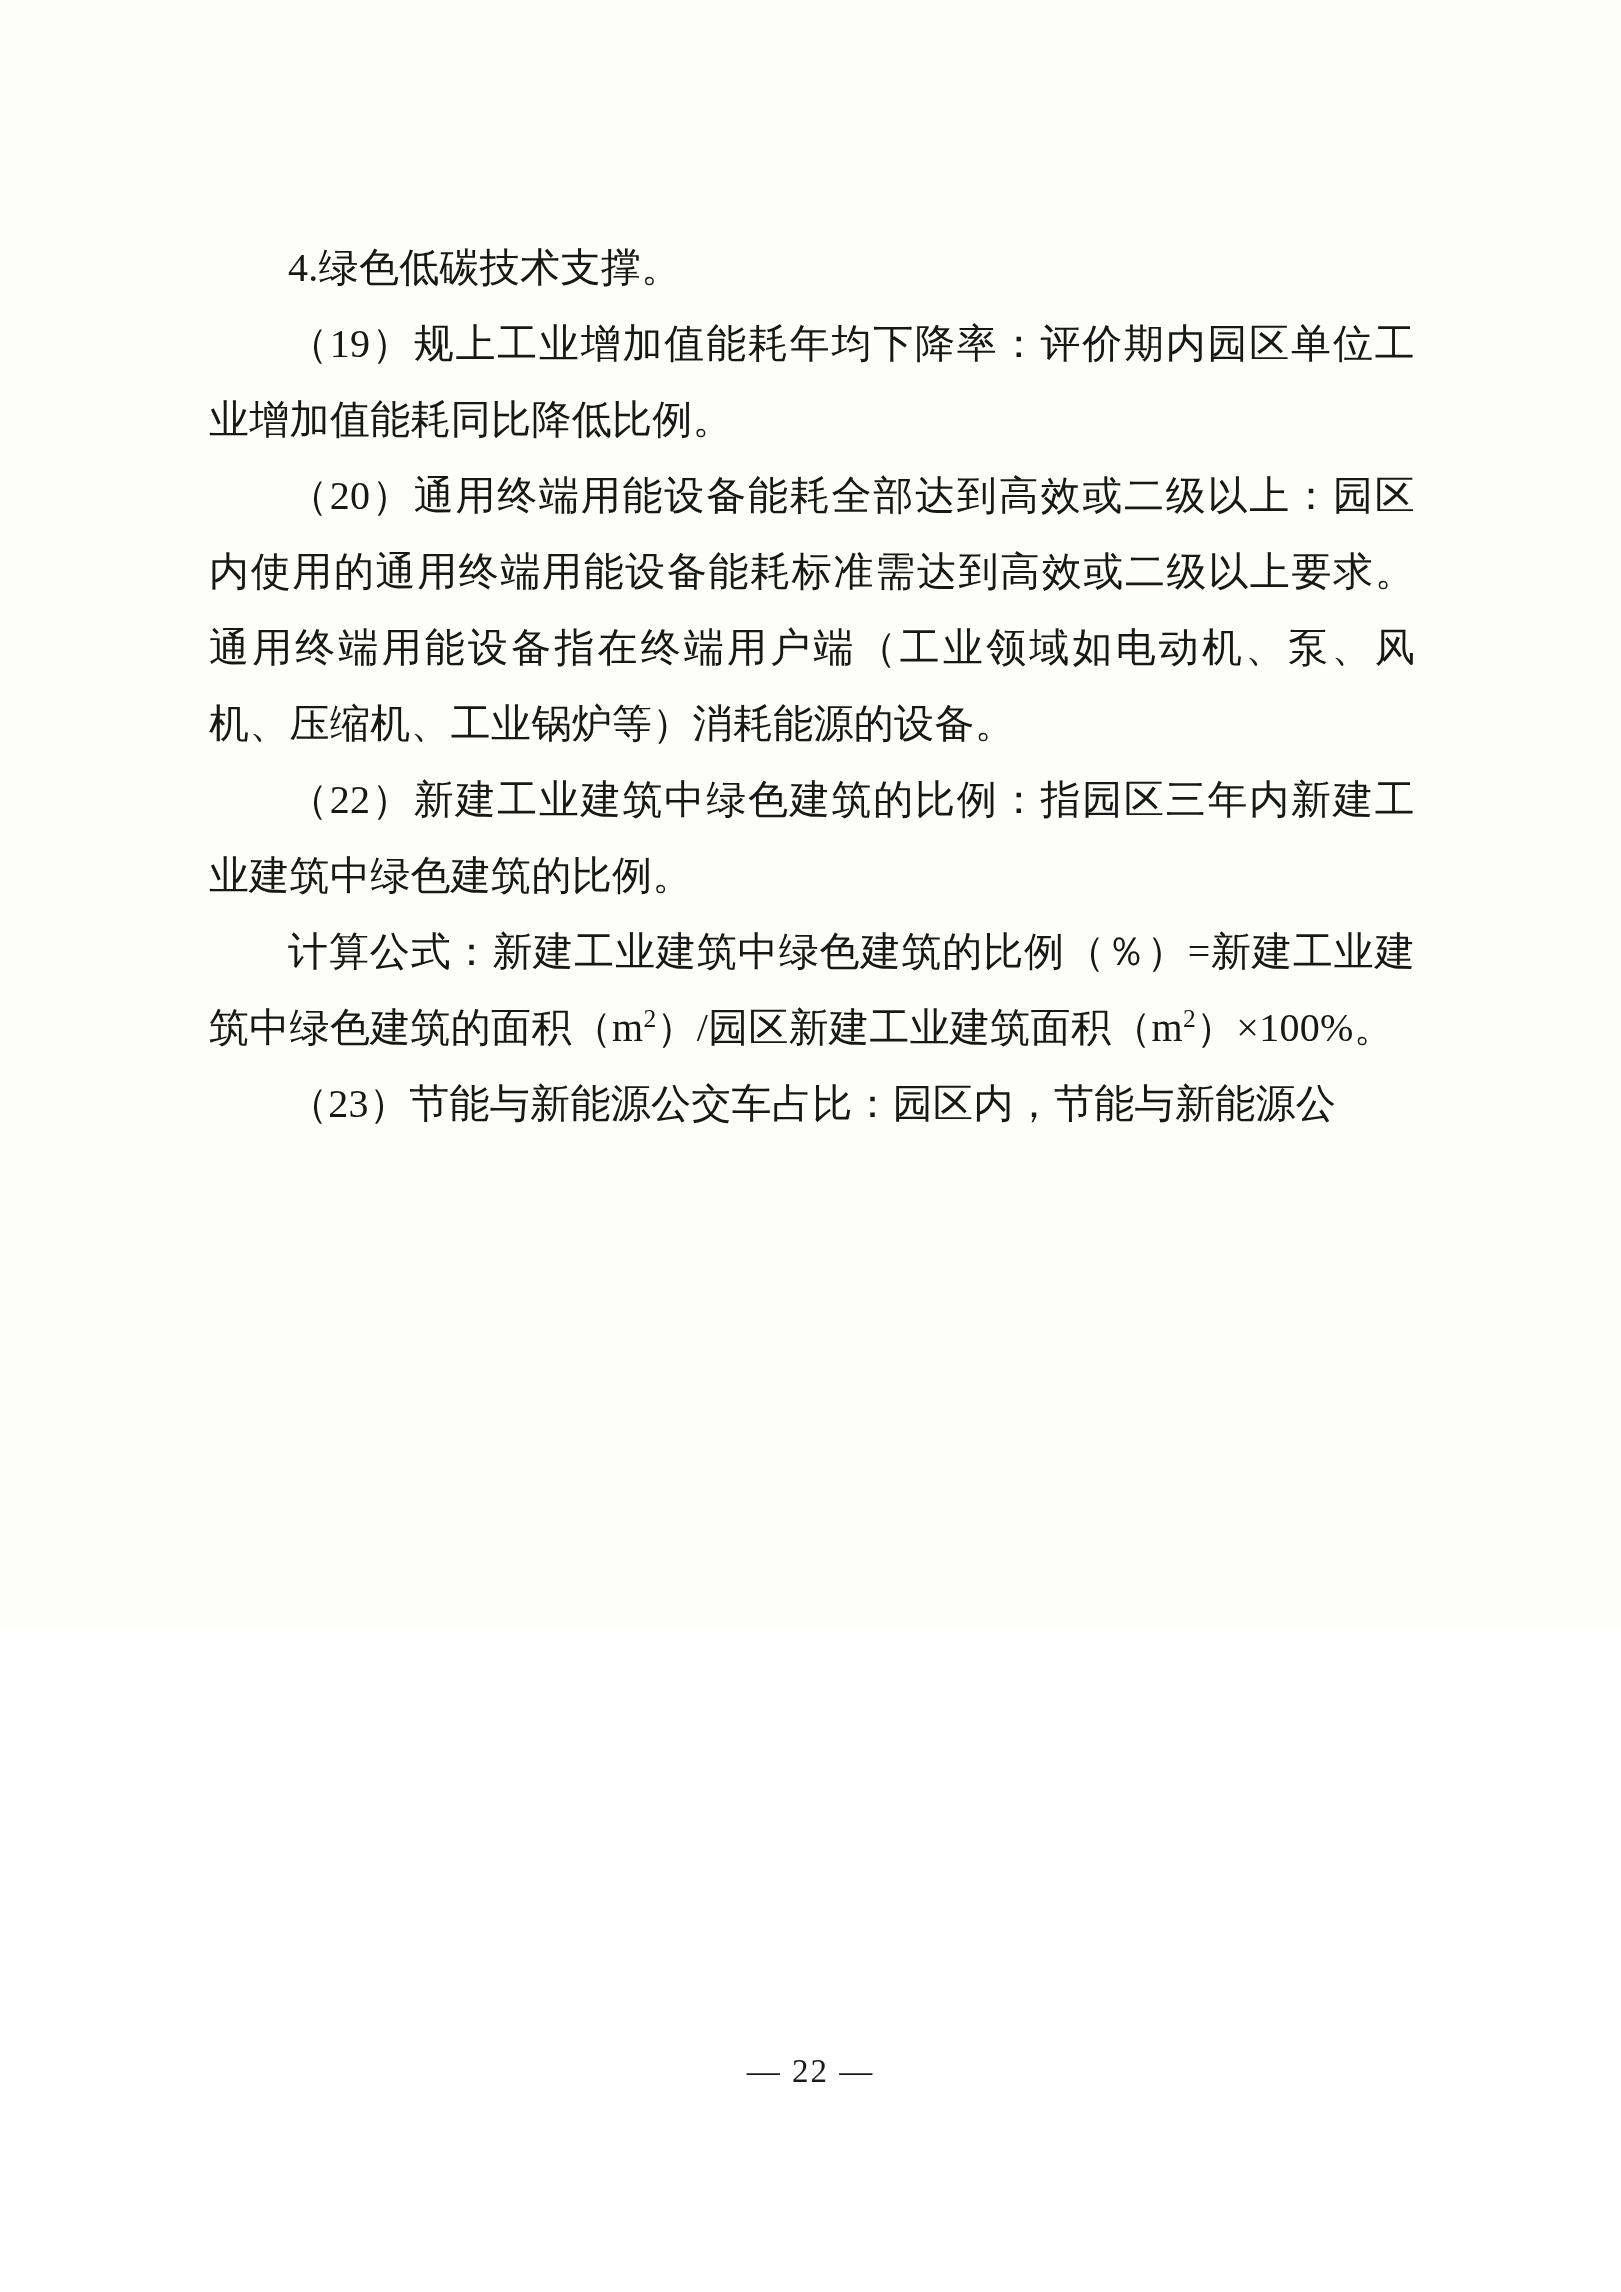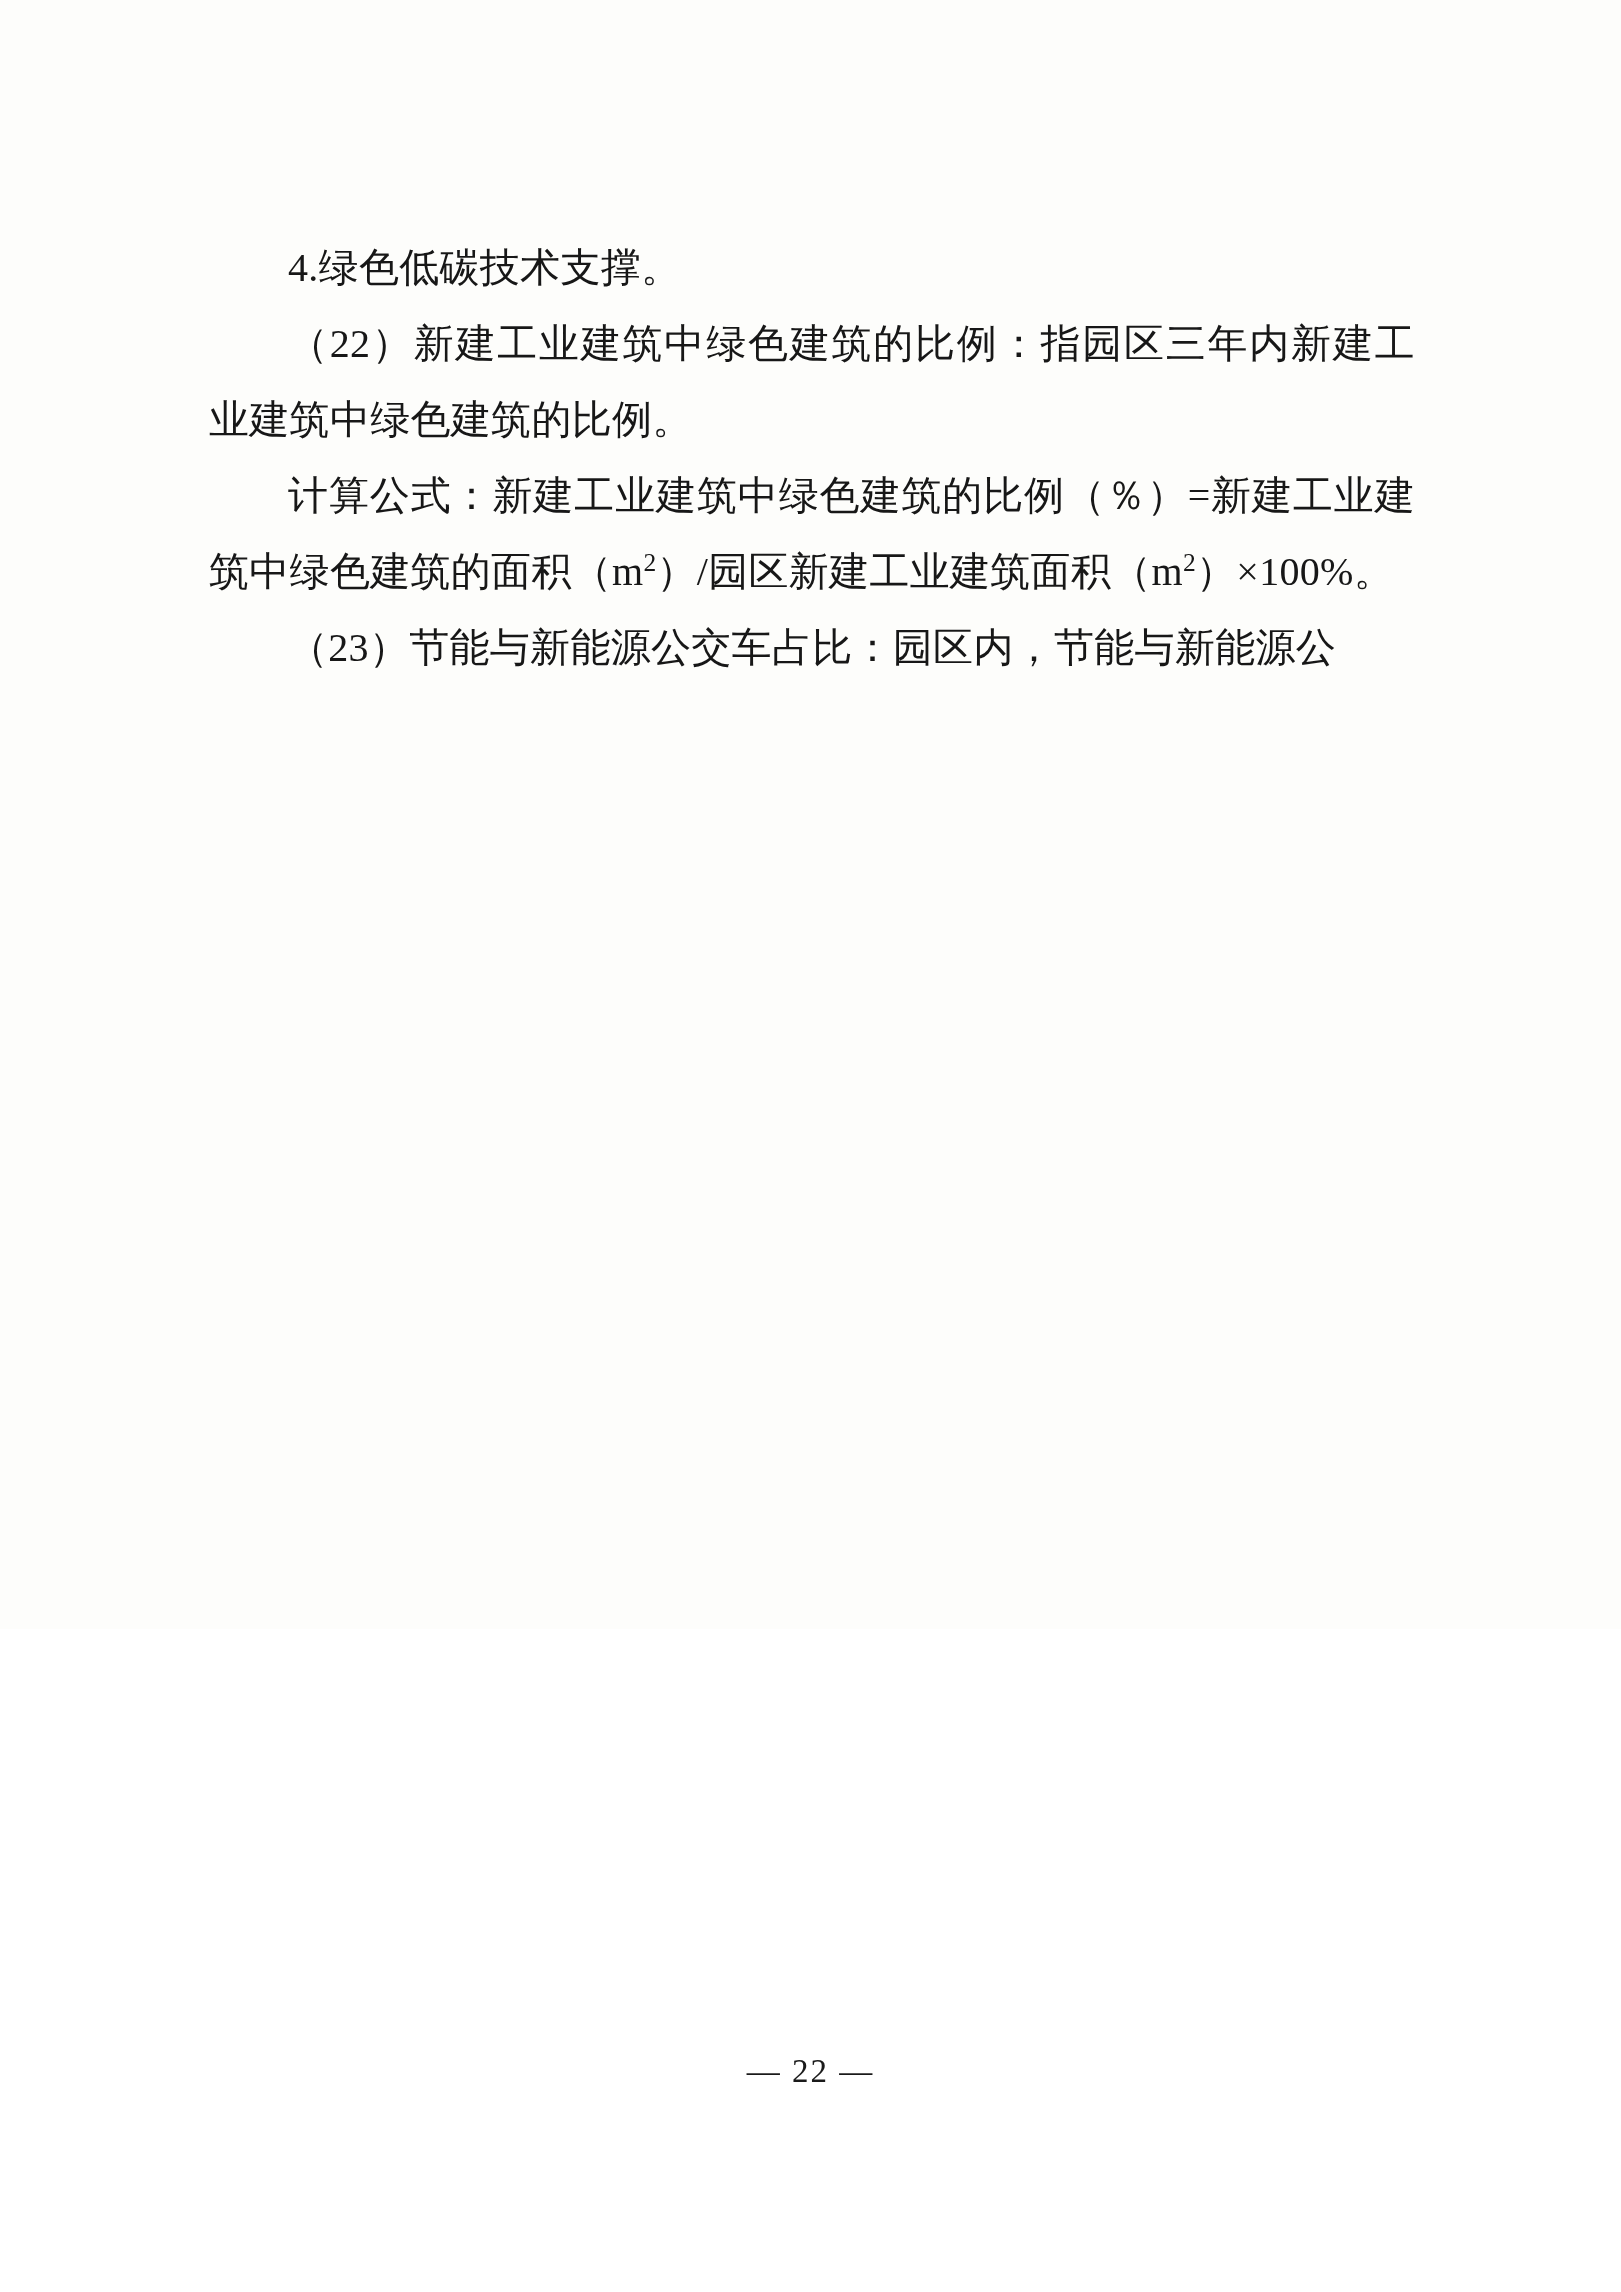--- a/index.html
+++ b/index.html
@@ -65,22 +65,24 @@
   }
 </style>
 </head>
 <body>
 
 <div class="page">
   <div class="content">
 
     <p class="para indent">4.绿色低碳技术支撑。</p>
 
+    <p class="para indent">（19）规上工业增加值能耗年均下降率：评价期内园区单位工业增加值能耗同比降低比例。</p>
 
 
+    <p class="para indent">（20）通用终端用能设备能耗全部达到高效或二级以上：园区内使用的通用终端用能设备能耗标准需达到高效或二级以上要求。通用终端用能设备指在终端用户端（工业领域如电动机、泵、风机、压缩机、工业锅炉等）消耗能源的设备。</p>
 
 
 
     <p class="para indent">（22）新建工业建筑中绿色建筑的比例：指园区三年内新建工业建筑中绿色建筑的比例。</p>
 
     <p class="para indent"><span>计算公式：新建工业建筑中绿色建筑的比例（％）=新建工业建筑中绿色建筑的面积（m</span><span class="sup latin">2</span><span>）/园区新建工业建筑面积（m</span><span class="sup latin">2</span><span>）×100%。</span></p>
 
     <p class="para indent">（23）节能与新能源公交车占比：园区内，节能与新能源公</p>
 
   </div>

